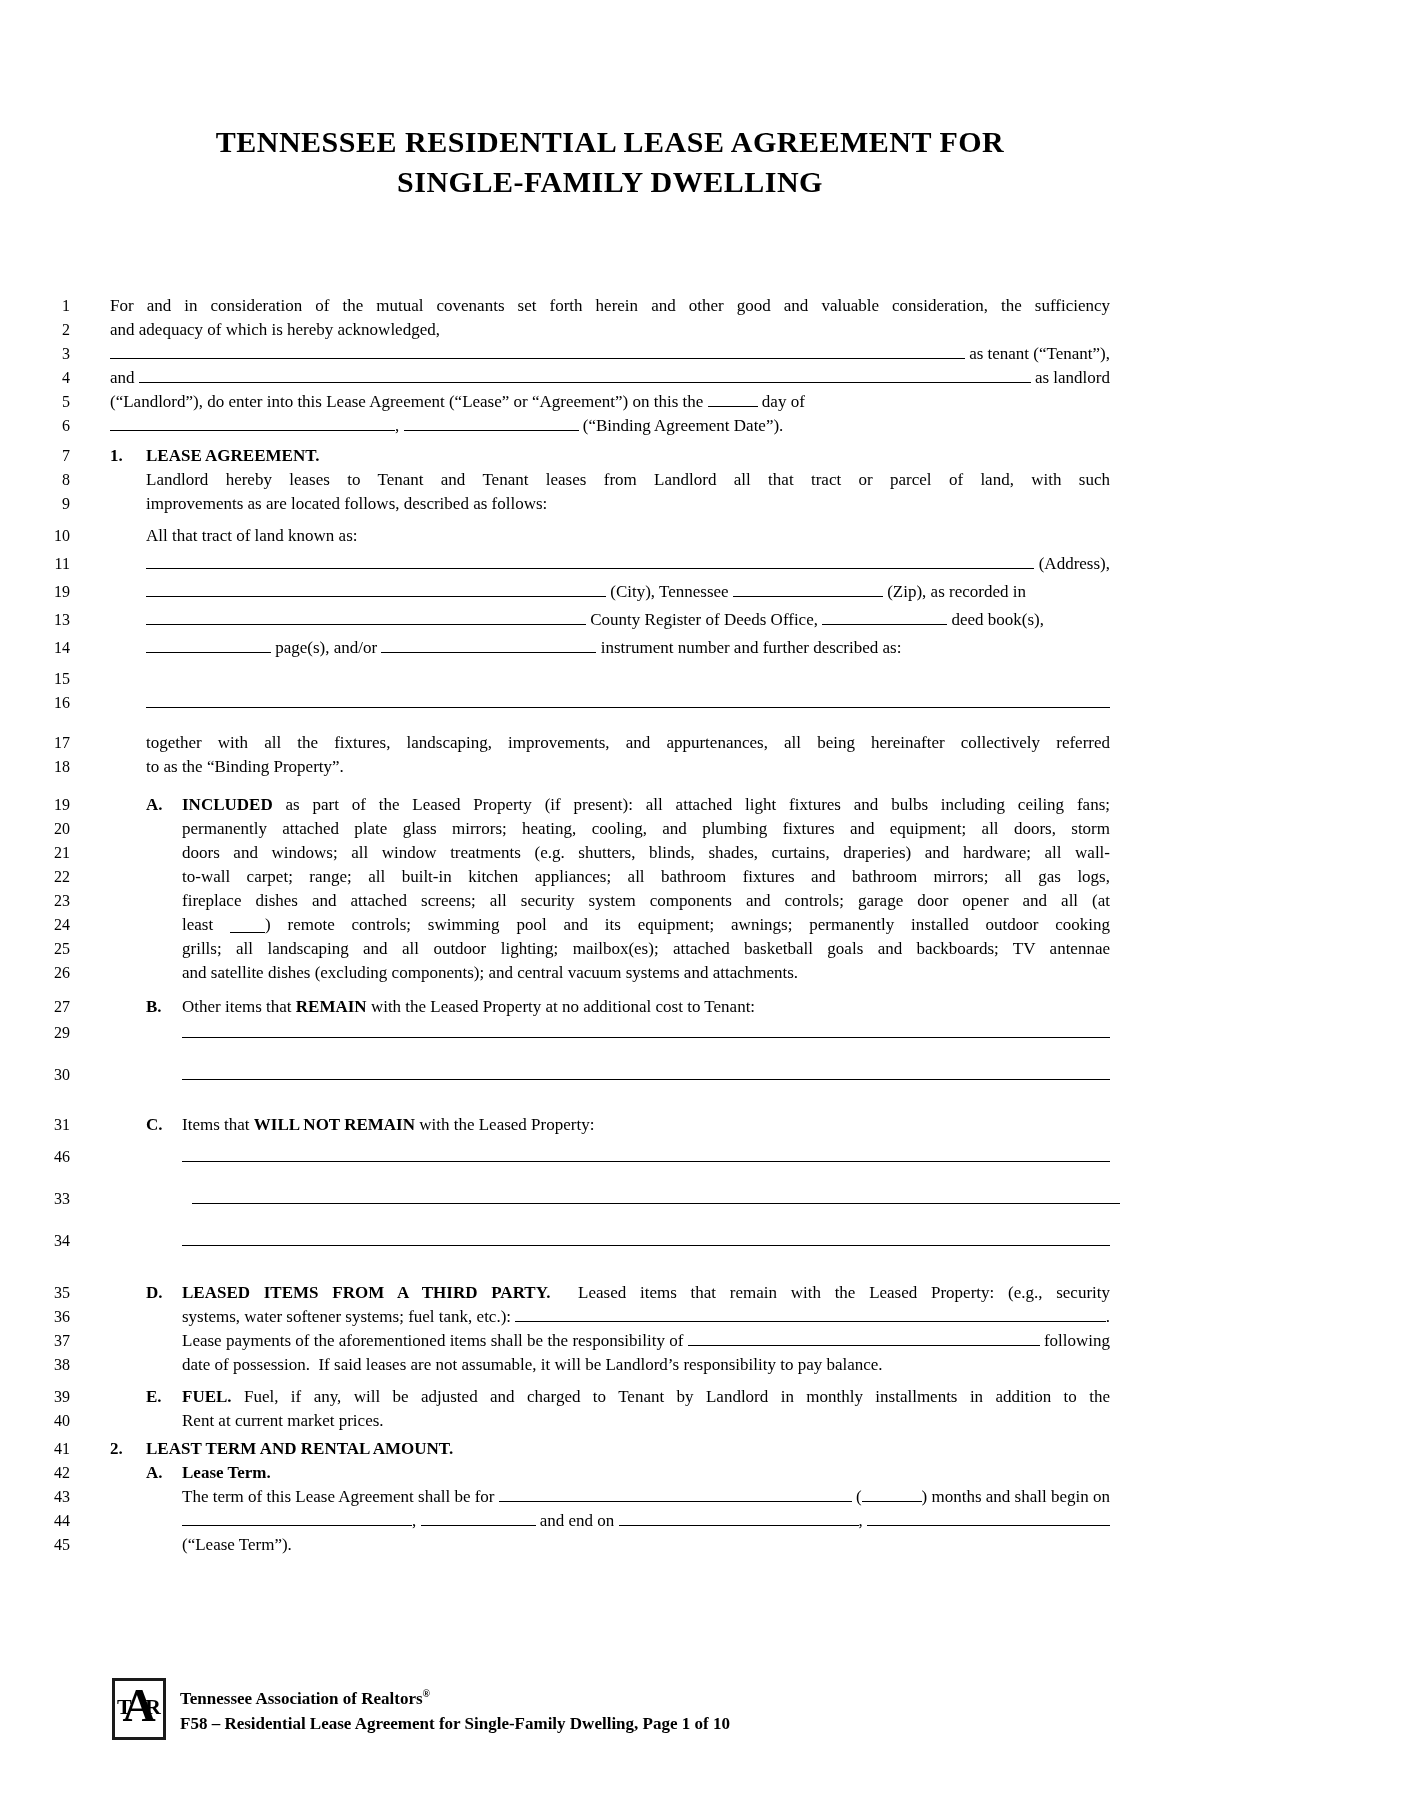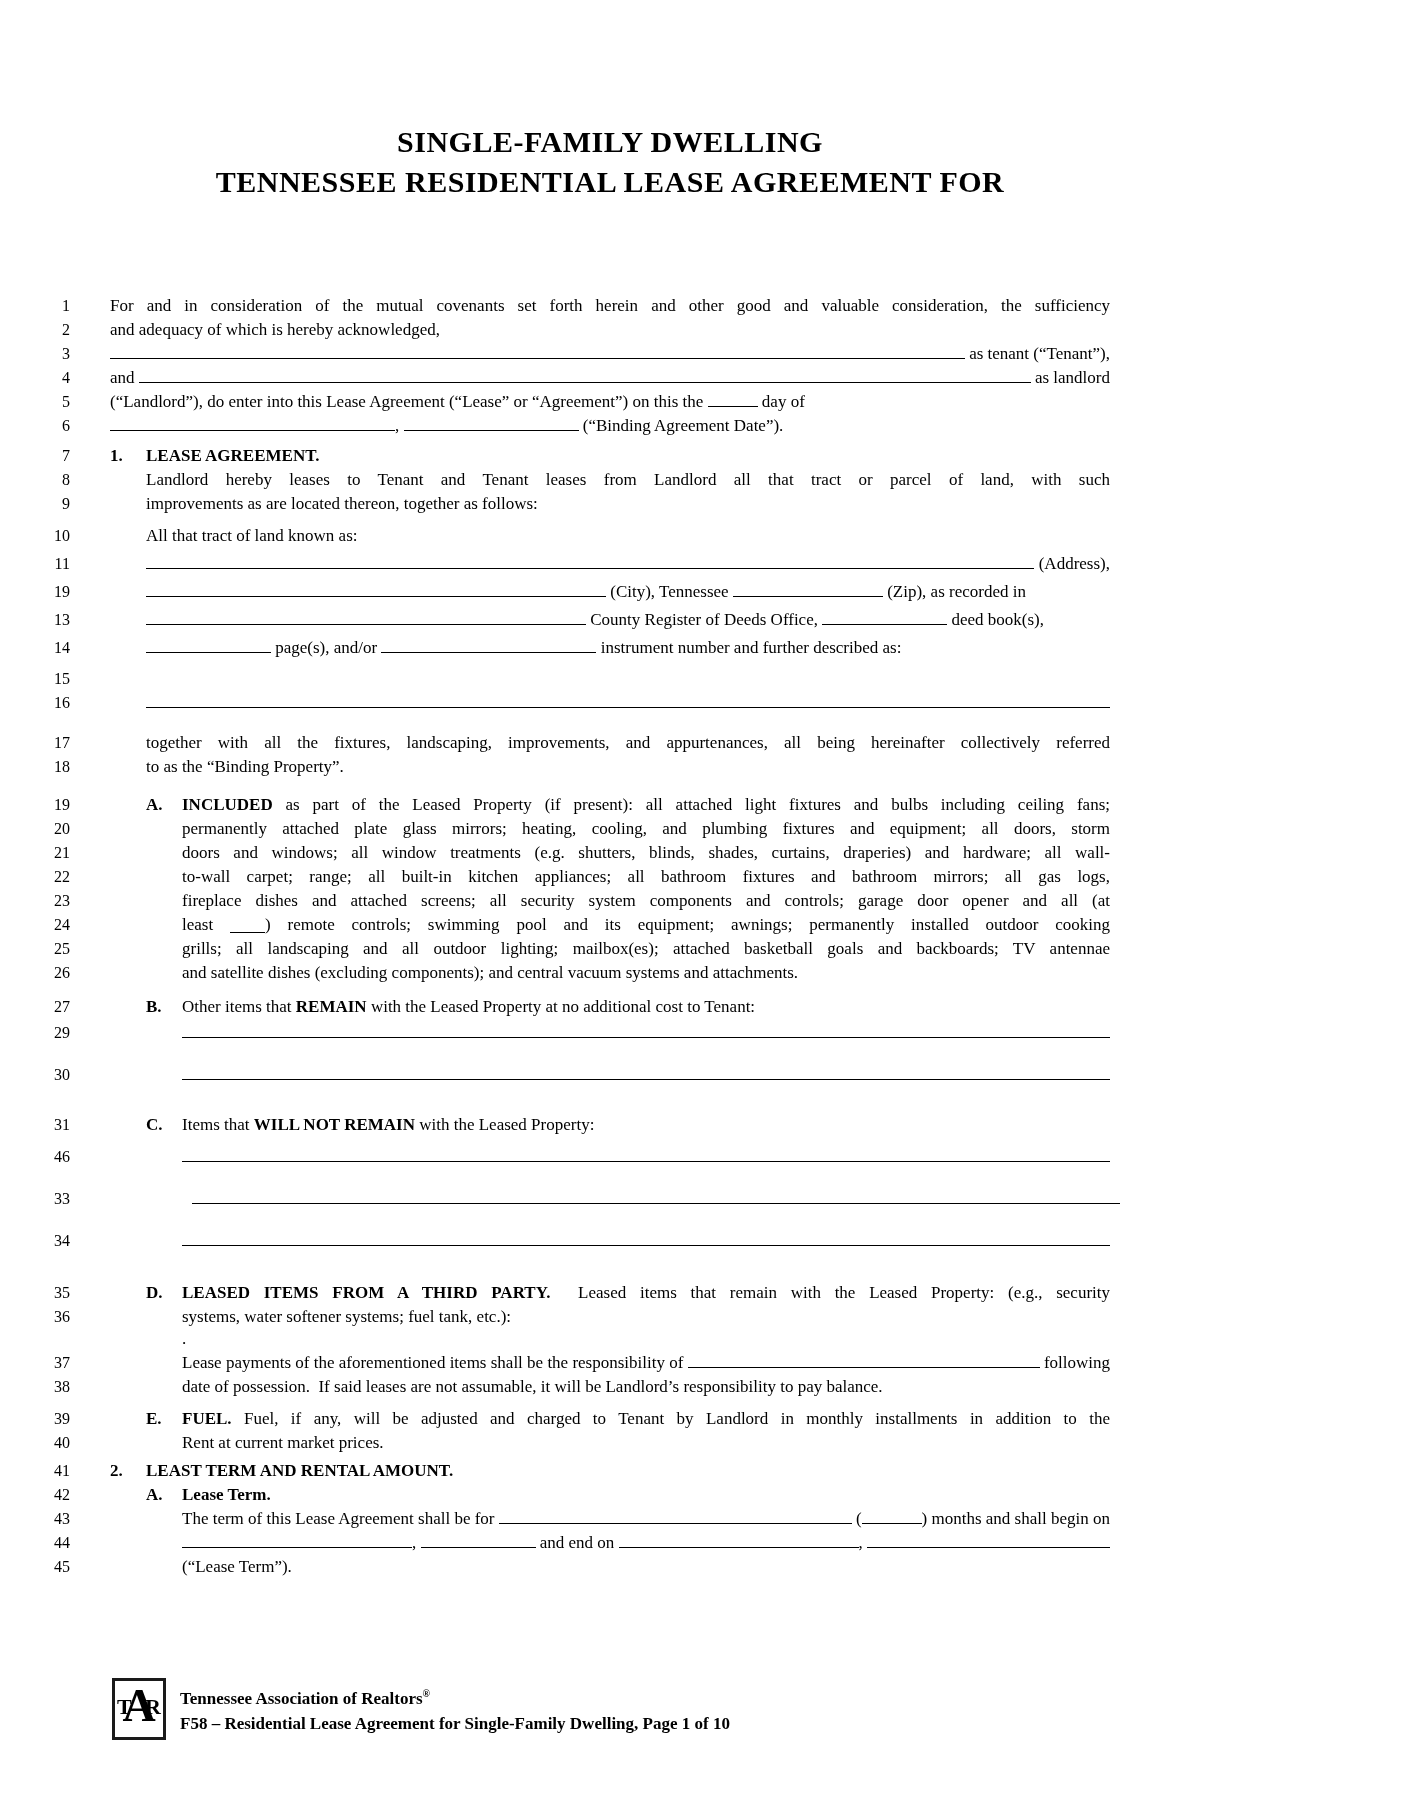--- a/index.html
+++ b/index.html
@@ -88,22 +88,22 @@
   .logo .lR{position:absolute;right:2px;top:50%;transform:translateY(-58%);font-size:22px;}
   .footer-text{font-weight:bold;font-size:17px;line-height:26px;}
   .footer-text sup{font-size:10px;}
 </style>
 </head>
 <body>
 
 <div class="page">
 
   <div class="title">
+    <div>TENNESSEE RESIDENTIAL LEASE AGREEMENT FOR</div>
     <div>SINGLE-FAMILY DWELLING</div>
-    <div>TENNESSEE RESIDENTIAL LEASE AGREEMENT FOR</div>
   </div>
 
   <div class="doc-body">
       <div class="line">
         <span class="ln">1</span>
         <span class="ct m-j" style="padding-left: 0px;"><span class="tx">For and in consideration of the mutual covenants set forth herein and other good and valuable consideration, the sufficiency</span></span>
       </div>
       <div class="line">
         <span class="ln">2</span>
         <span class="ct m-n" style="padding-left: 0px;"><span class="tx">and adequacy of which is hereby acknowledged,</span></span>
@@ -143,21 +143,21 @@
       <div class="line" style="margin-top: 6px;">
         <span class="ln">7</span>
         <span class="ct m-n" style="padding-left: 36px;"><span class="lb b">1.</span><span class="tx b">LEASE AGREEMENT.</span></span>
       </div>
       <div class="line">
         <span class="ln">8</span>
         <span class="ct m-j" style="padding-left: 36px;"><span class="tx">Landlord hereby leases to Tenant and Tenant leases from Landlord all that tract or parcel of land, with such</span></span>
       </div>
       <div class="line">
         <span class="ln">9</span>
-        <span class="ct m-n" style="padding-left: 36px;"><span class="tx">improvements as are located thereon, together as follows:</span></span>
+        <span class="ct m-n" style="padding-left: 36px;"><span class="tx">improvements as are located follows, described as follows:</span></span>
       </div>
       <div class="line" style="margin-top: 8px;">
         <span class="ln">10</span>
         <span class="ct m-n" style="padding-left: 36px;"><span class="tx">All that tract of land known as:</span></span>
       </div>
       <div class="line" style="margin-top: 4px;">
         <span class="ln">11</span>
         <span class="ct m-f" style="padding-left: 36px;">
           <span class="blank fill"></span>
           <span class="tx"> (Address),</span>
@@ -277,21 +277,21 @@
         <span class="ct m-f" style="padding-left: 72px;">
           <span class="blank fill"></span>
         </span>
       </div>
       <div class="line" style="margin-top: 12px;">
         <span class="ln">35</span>
         <span class="ct m-j" style="padding-left: 72px;"><span class="lb b">D.</span><span class="tx b">LEASED ITEMS FROM A THIRD PARTY.</span><span class="tx">  Leased items that remain with the Leased Property: (e.g., security</span></span>
       </div>
       <div class="line">
         <span class="ln">36</span>
-        <span class="ct m-f" style="padding-left: 72px; flex-direction: column;">
+        <span class="ct m-f" style="padding-left: 72px;">
           <span class="tx">systems, water softener systems; fuel tank, etc.): </span>
           <span class="blank fill"></span>
           <span class="tx">.</span>
         </span>
       </div>
       <div class="line">
         <span class="ln">37</span>
         <span class="ct m-f" style="padding-left: 72px;">
           <span class="tx">Lease payments of the aforementioned items shall be the responsibility of </span>
           <span class="blank fill"></span>

